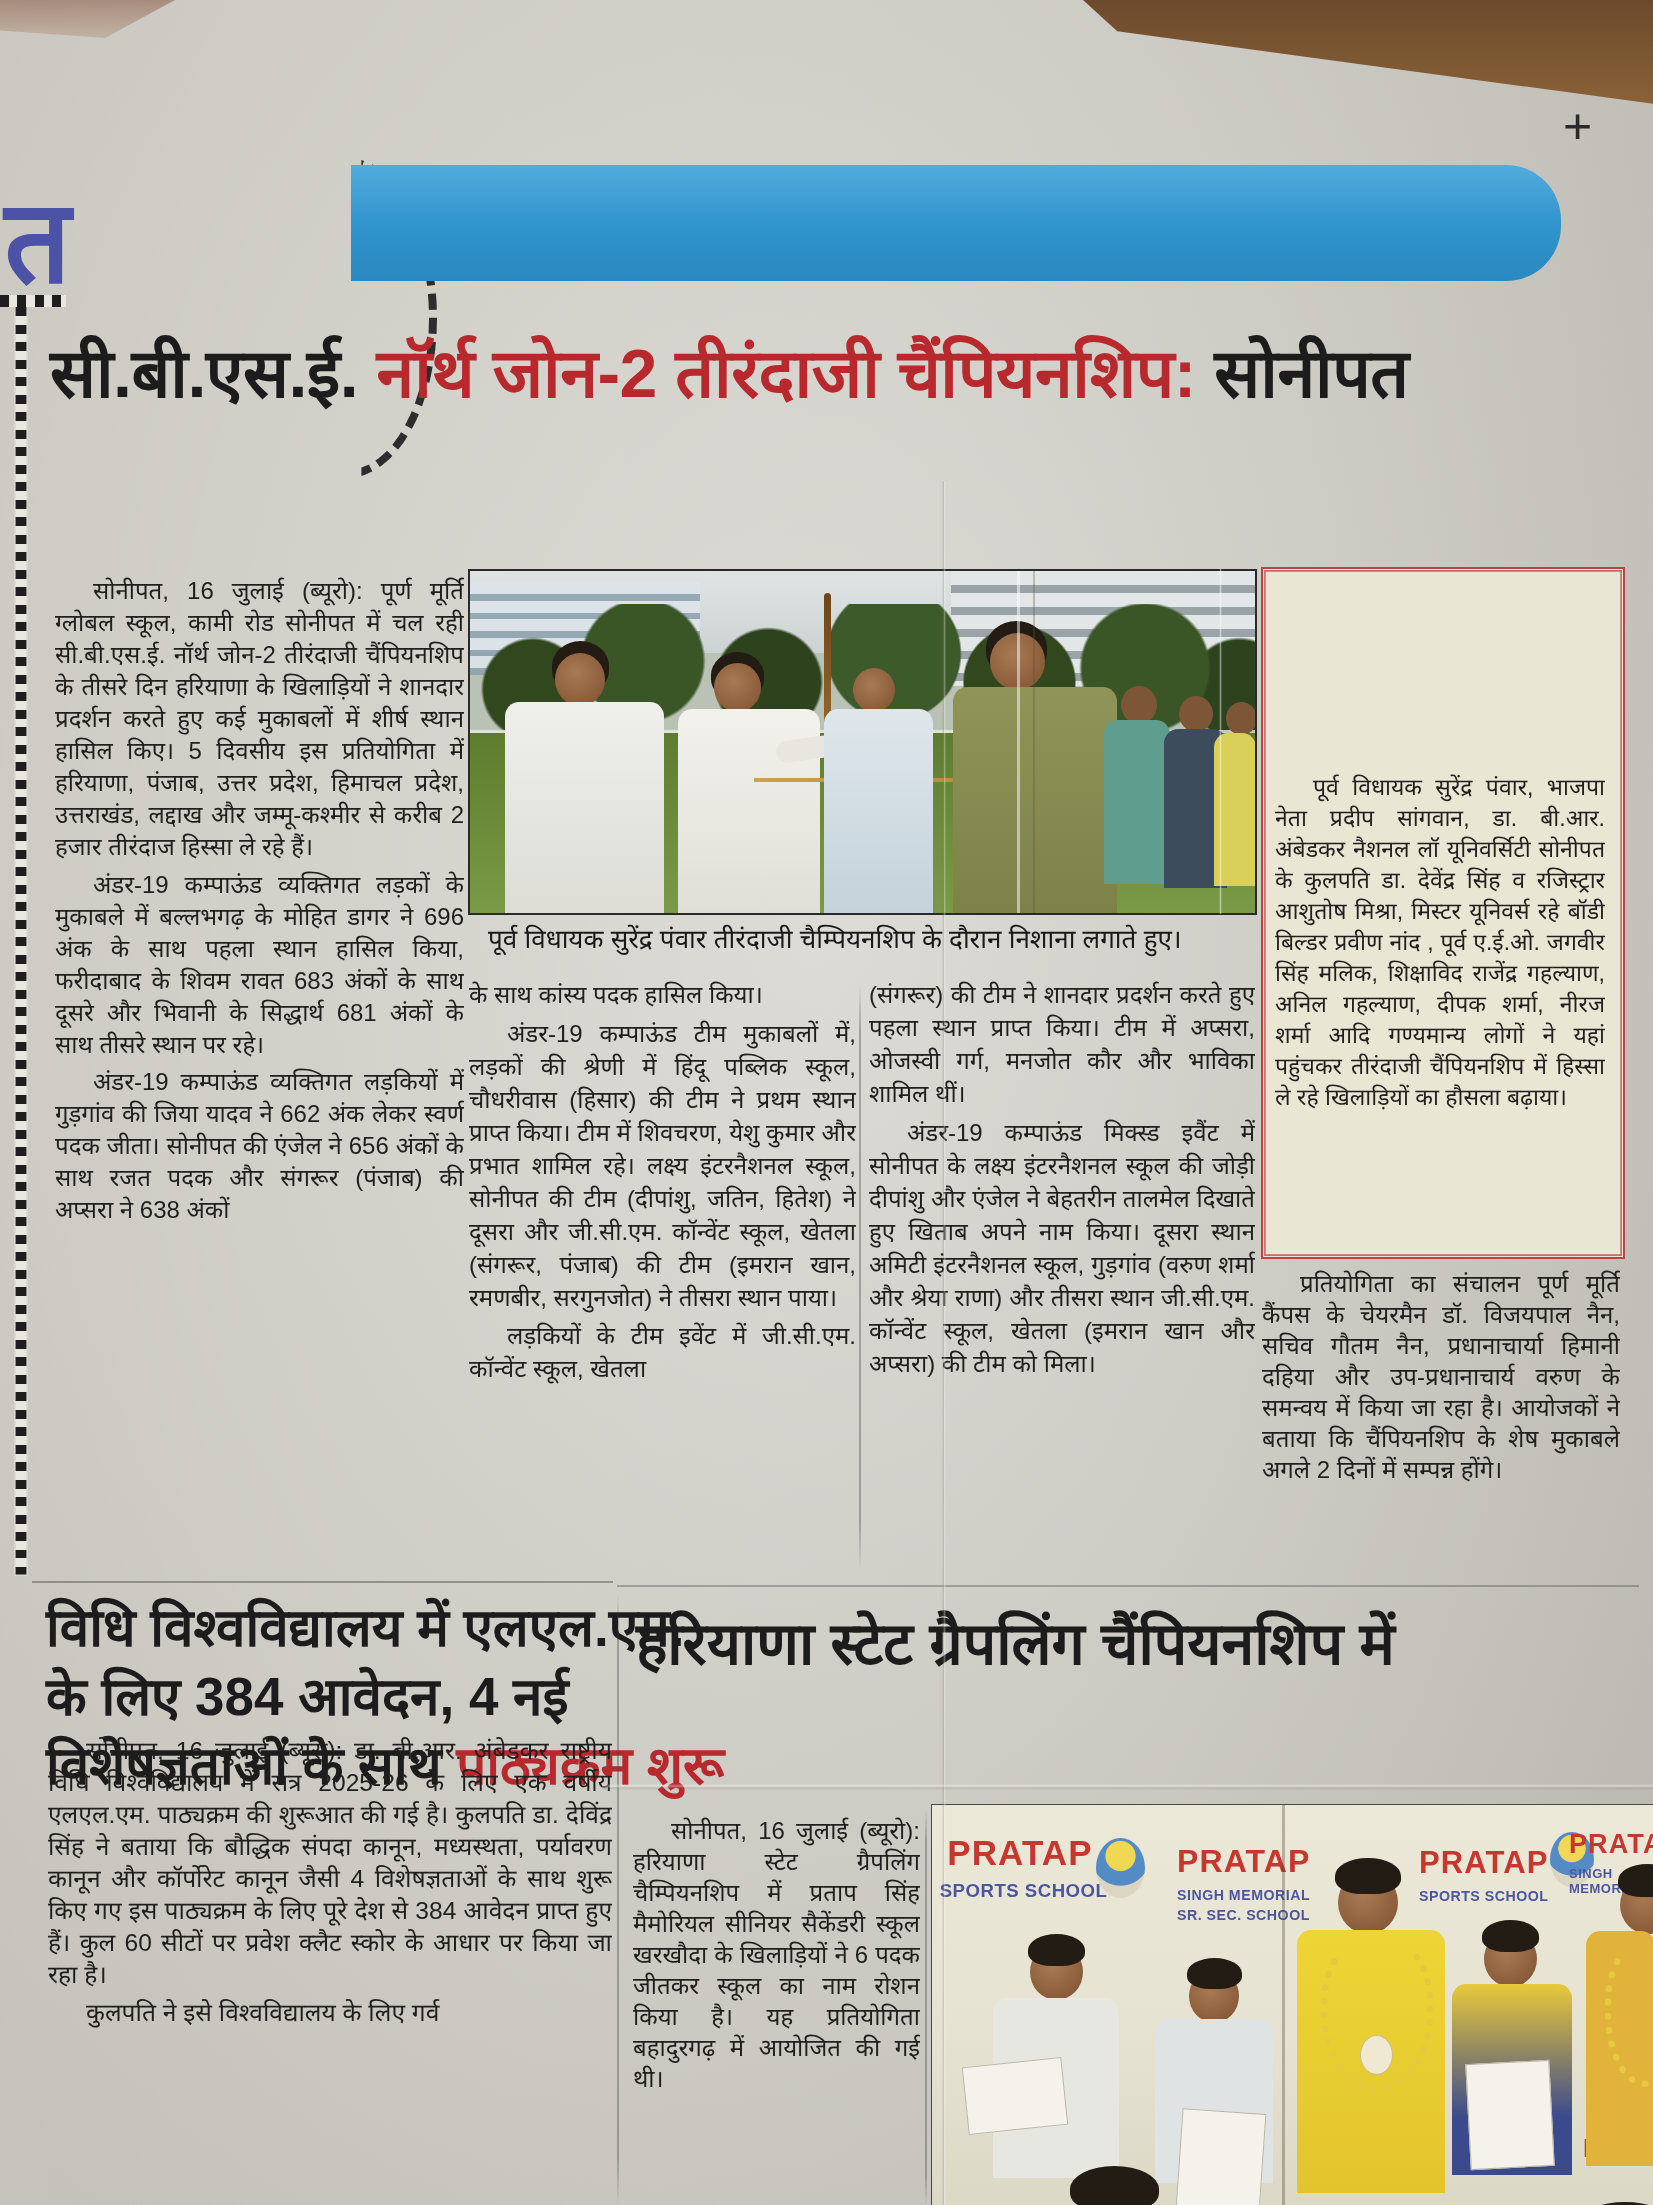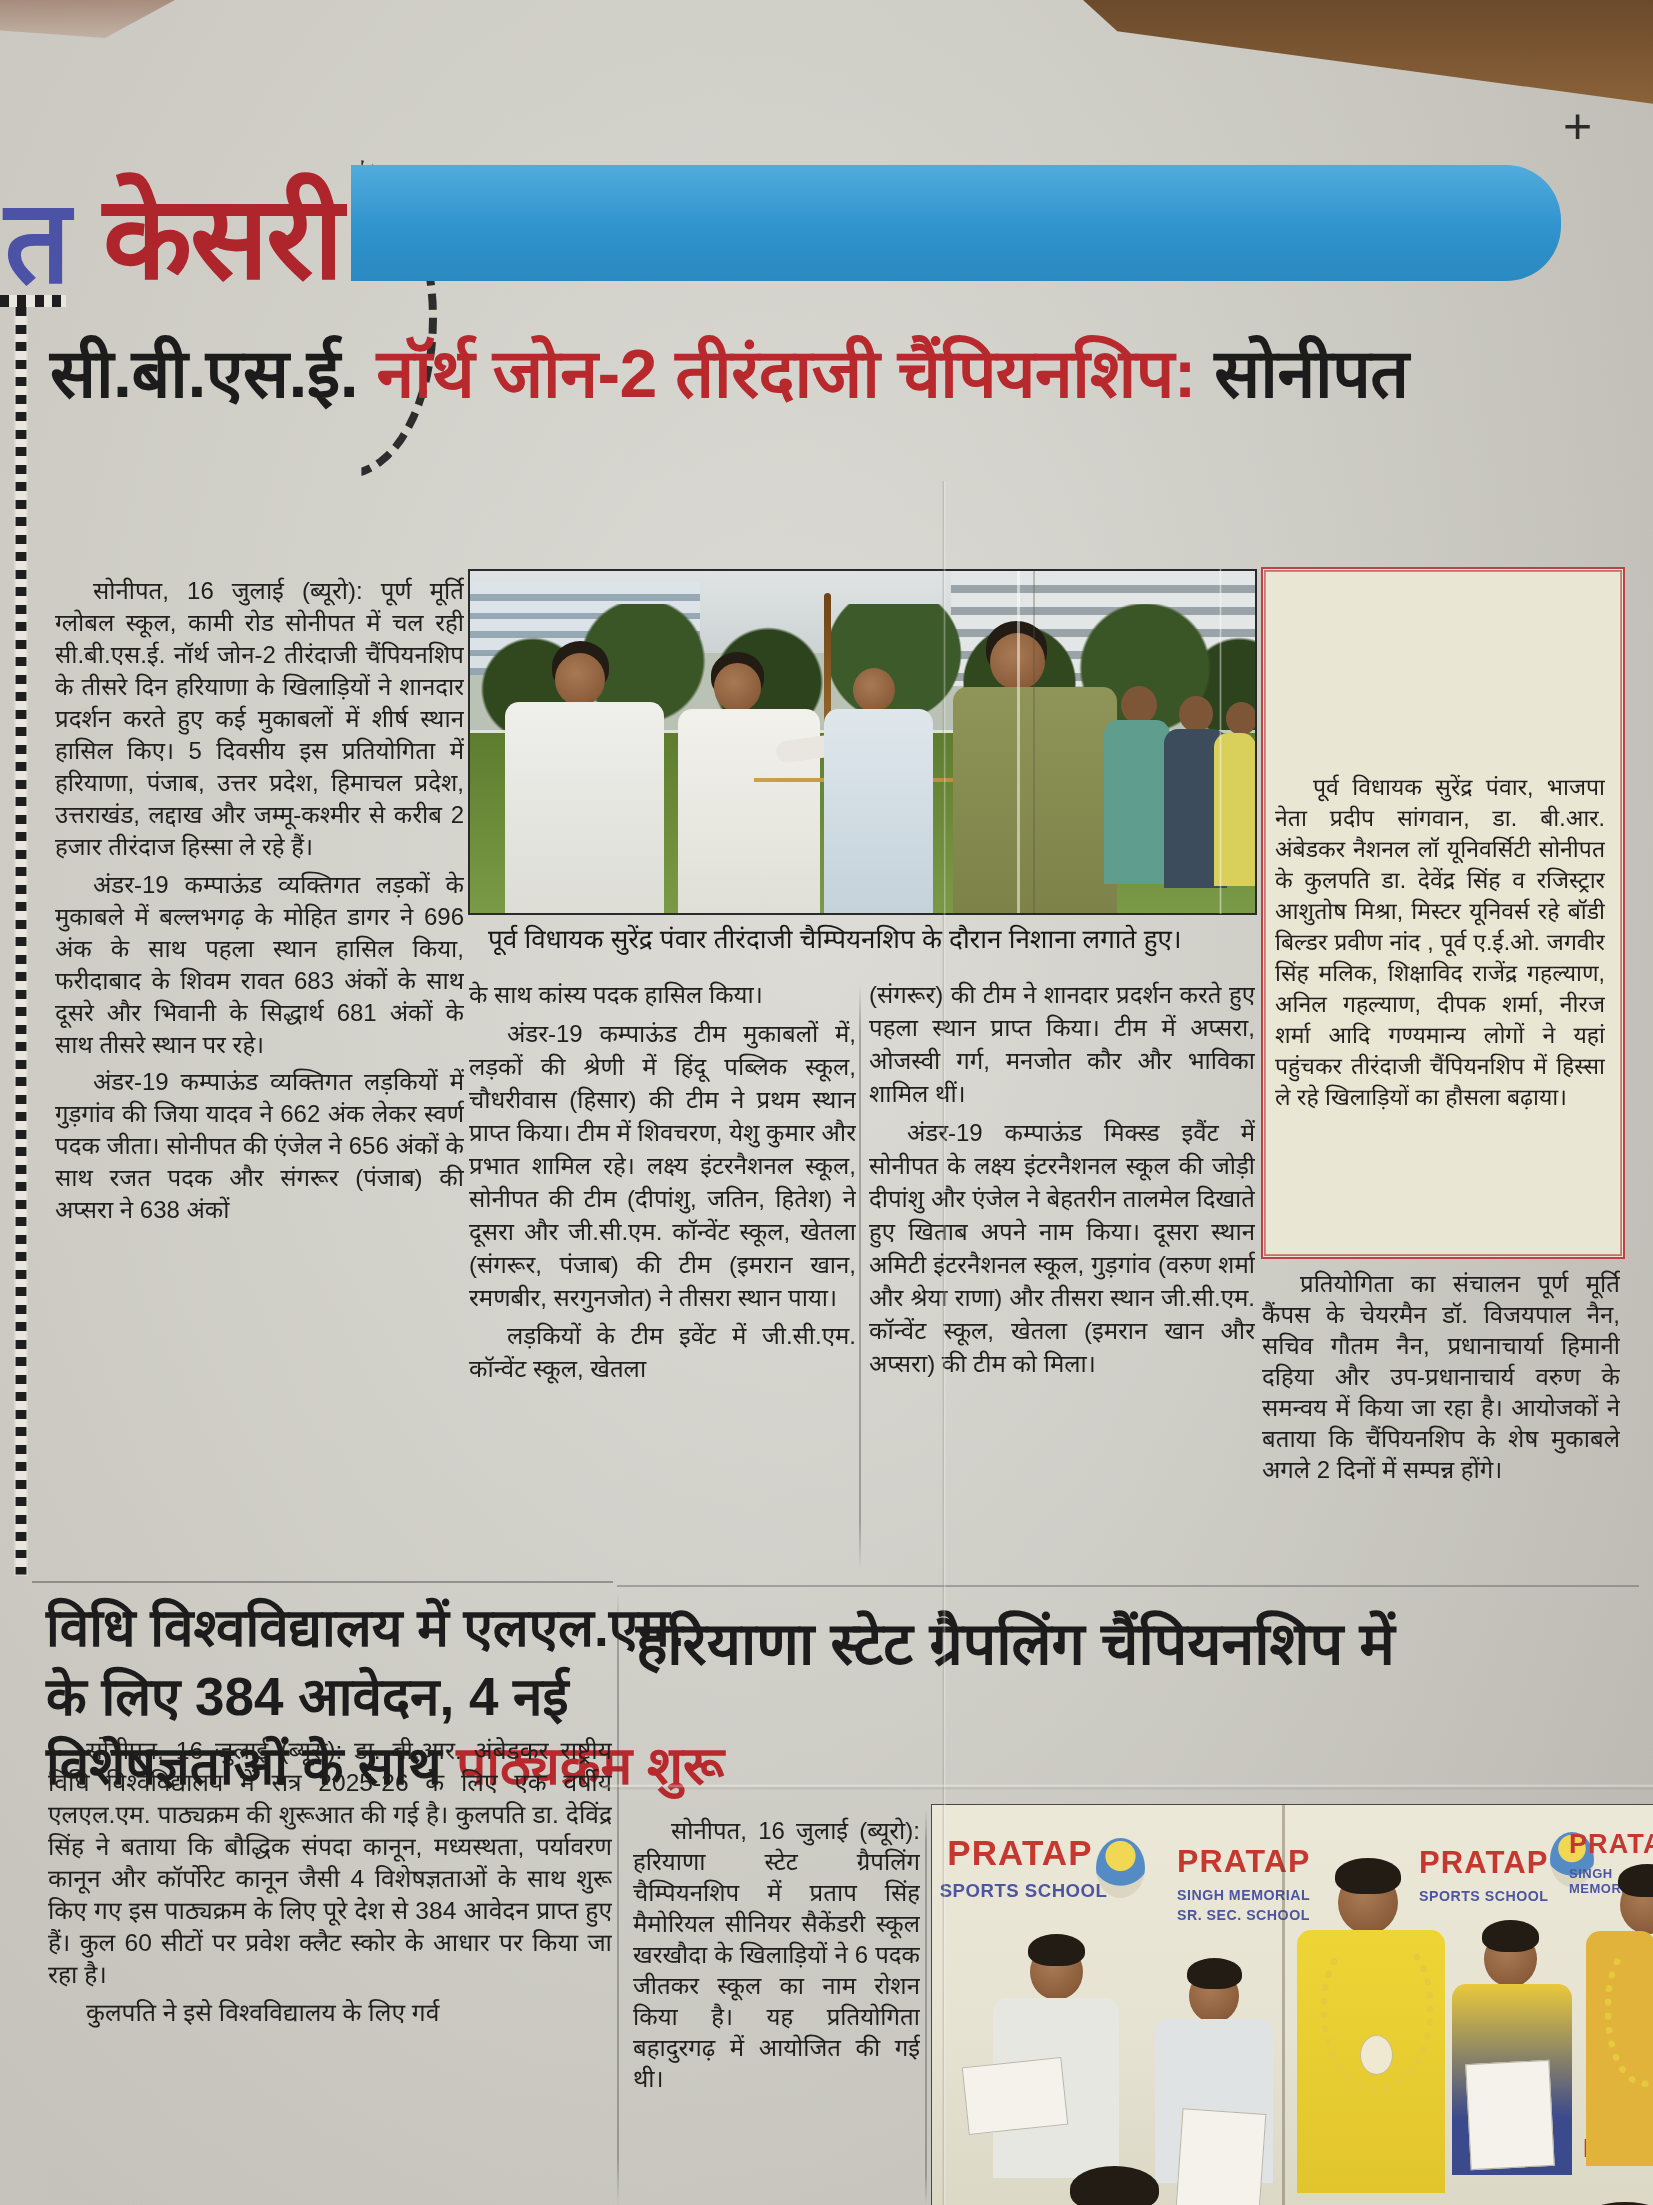--- a/index.html
+++ b/index.html
@@ -104,21 +104,20 @@
 </style>
 </head>
 <body>
 
 <div class="page">
 
   <div class="abs wood"></div>
   <div class="abs wood2"></div>
 
   <div class="abs mast-blue">त</div>
-  <div class="abs mast-red">केसरी</div>
   <div class="abs paren"></div>
   <div class="abs bluebar"></div>
   <div class="abs regmark">+</div>
 
   <div class="abs checker"></div>
   <div class="abs checker-h"></div>
 
   <div class="abs h1line h1a"><span>सी.बी.एस.ई. </span><span class="red">नॉर्थ जोन-2 तीरंदाजी चैंपियनशिप: </span><span>सोनीपत</span></div>
 
   <div class="abs para col1">

